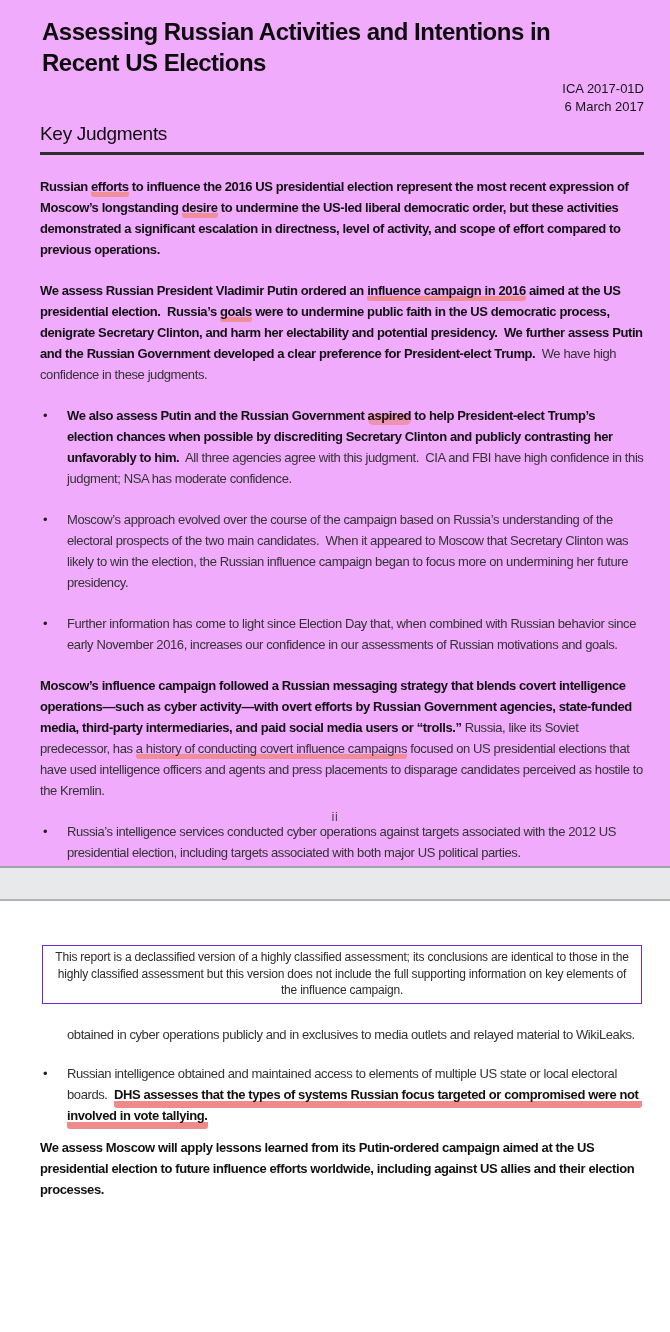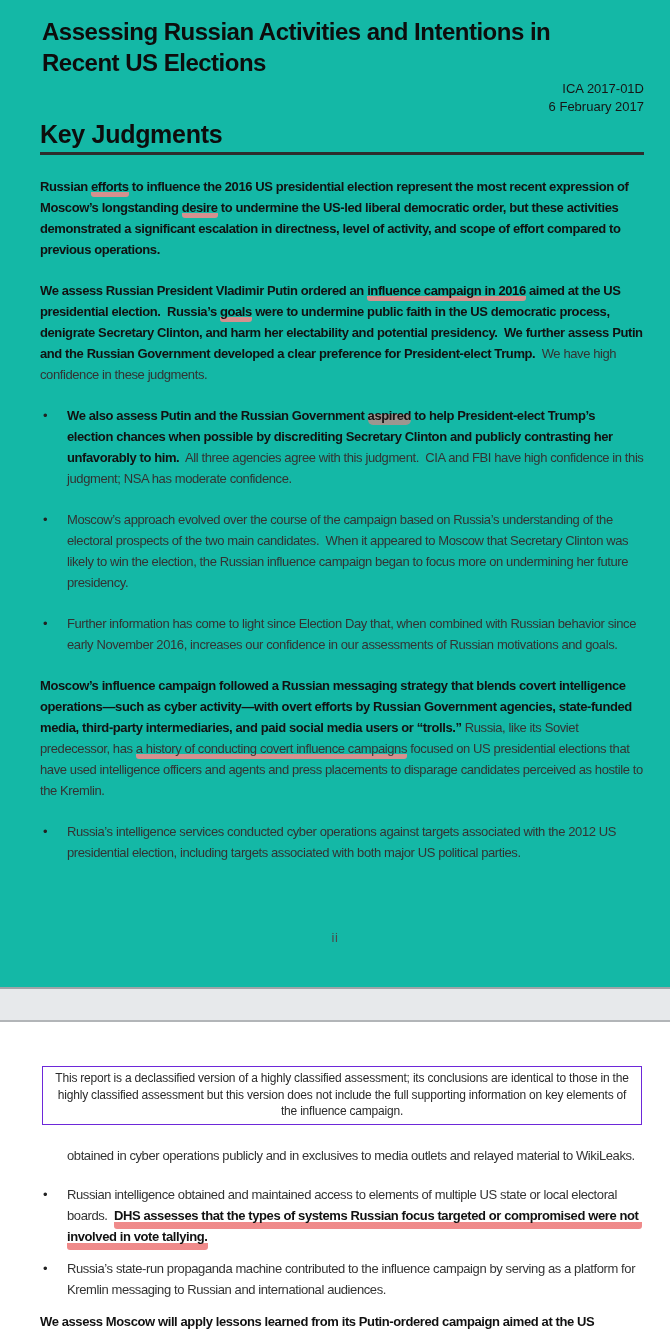--- a/index.html
+++ b/index.html
@@ -9,47 +9,47 @@
     width: 670px;
     height: 1332px;
     overflow: hidden;
     font-family: "Liberation Sans", "DejaVu Sans", sans-serif;
     color: #1c1c1c;
   }
   .page-wrap { width: 670px; height: 1332px; position: relative; background: #fff; }
 
   
   .page1 {
-    height: 987px;
+    height: 866px;
     box-sizing: border-box;
     padding: 16px 26px 0 40px;
     position: relative;
     overflow: hidden;
-    background: #14b8a6;
+    background: #f0abfc;
   }
   .doc-title {
     font-size: 24px;
     line-height: 31px;
     font-weight: 700;
     letter-spacing: -0.5px;
     color: #0d0d0d;
     margin-left: 2px;
   }
   .doc-title .tline { display: block; white-space: nowrap; }
   .doc-meta {
     text-align: right;
     font-size: 13px;
     line-height: 18px;
     color: #161616;
     margin-top: 2px;
   }
   .section-heading {
-    font-size: 25px;
+    font-size: 19px;
     line-height: 26px;
-    font-weight: 700;
+    font-weight: 400;
     letter-spacing: -0.3px;
     color: #0d0d0d;
     margin-top: 5px;
   }
   .heading-rule {
     height: 3px;
     background: var(--rule, #2d2d2d);
     margin-top: 5px;
     margin-bottom: 21px;
   }
@@ -151,21 +151,21 @@
 
 <div class="page-wrap">
 
   <div class="page1">
     <div class="doc-title" id="doc-title">
         <span class="tline">Assessing Russian Activities and Intentions in</span>
         <span class="tline">Recent US Elections</span>
       </div>
     <div class="doc-meta">
       <div>ICA 2017-01D</div>
-      <div>6 February 2017</div>
+      <div>6 March 2017</div>
     </div>
     <div class="section-heading">Key Judgments</div>
     <div class="heading-rule"></div>
     <div id="page1-blocks">
         <div class="blk para"><span class="b">Russian </span><span class="b u-stroke">efforts</span><span class="b"> to influence the 2016 US presidential election represent the most recent expression of Moscow’s longstanding </span><span class="b u-stroke">desire</span><span class="b"> to undermine the US-led liberal democratic order, but these activities demonstrated a significant escalation in directness, level of activity, and scope of effort compared to previous operations.</span></div>
         <div class="blk para"><span class="b">We assess Russian President Vladimir Putin ordered an </span><span class="b u-stroke">influence campaign in 2016</span><span class="b"> aimed at the US presidential election.  Russia’s </span><span class="b u-stroke">goals</span><span class="b"> were to undermine public faith in the US democratic process, denigrate Secretary Clinton, and harm her electability and potential presidency.  We further assess Putin and the Russian Government developed a clear preference for President-elect Trump.</span><span>  We have high confidence in these judgments.</span></div>
         <div class="blk bullet"><span class="b">We also assess Putin and the Russian Government </span><span class="b u-swipe">aspired</span><span class="b"> to help President-elect Trump’s election chances when possible by discrediting Secretary Clinton and publicly contrasting her unfavorably to him.</span><span>  All three agencies agree with this judgment.  CIA and FBI have high confidence in this judgment; NSA has moderate confidence.</span></div>
         <div class="blk bullet"><span>Moscow’s approach evolved over the course of the campaign based on Russia’s understanding of the electoral prospects of the two main candidates.  When it appeared to Moscow that Secretary Clinton was likely to win the election, the Russian influence campaign began to focus more on undermining her future presidency.</span></div>
         <div class="blk bullet"><span>Further information has come to light since Election Day that, when combined with Russian behavior since early November 2016, increases our confidence in our assessments of Russian motivations and goals.</span></div>
         <div class="blk para"><span class="b">Moscow’s influence campaign followed a Russian messaging strategy that blends covert intelligence operations—such as cyber activity—with overt efforts by Russian Government agencies, state-funded media, third-party intermediaries, and paid social media users or “trolls.”</span><span> Russia, like its Soviet predecessor, has </span><span class="u-stroke">a history of conducting covert influence campaigns</span><span> focused on US presidential elections that have used intelligence officers and agents and press placements to disparage candidates perceived as hostile to the Kremlin.</span></div>
@@ -174,18 +174,17 @@
     <div class="page-number">ii</div>
   </div>
 
   <div class="page-band"></div>
 
   <div class="page2">
     <div class="declass-box">This report is a declassified version of a highly classified assessment; its conclusions are identical to those in the highly classified assessment but this version does not include the full supporting information on key elements of the influence campaign.</div>
     <div id="page2-blocks">
         <div class="blk plain-cont"><span>obtained in cyber operations publicly and in exclusives to media outlets and relayed material to WikiLeaks.</span></div>
         <div class="blk bullet"><span>Russian intelligence obtained and maintained access to elements of multiple US state or local electoral boards.  </span><span class="b u-thick">DHS assesses that the types of systems Russian focus targeted or compromised were not involved in vote tallying.</span></div>
-        <div class="blk bullet"><span>Russia’s state-run propaganda machine contributed to the influence campaign by serving as a platform for Kremlin messaging to Russian and international audiences.</span></div>
         <div class="blk para final-para"><span class="b">We assess Moscow will apply lessons learned from its Putin-ordered campaign aimed at the US presidential election to future influence efforts worldwide, including against US allies and their election processes.</span></div>
       </div>
   </div>
 
 </div>
 
 </body></html>

